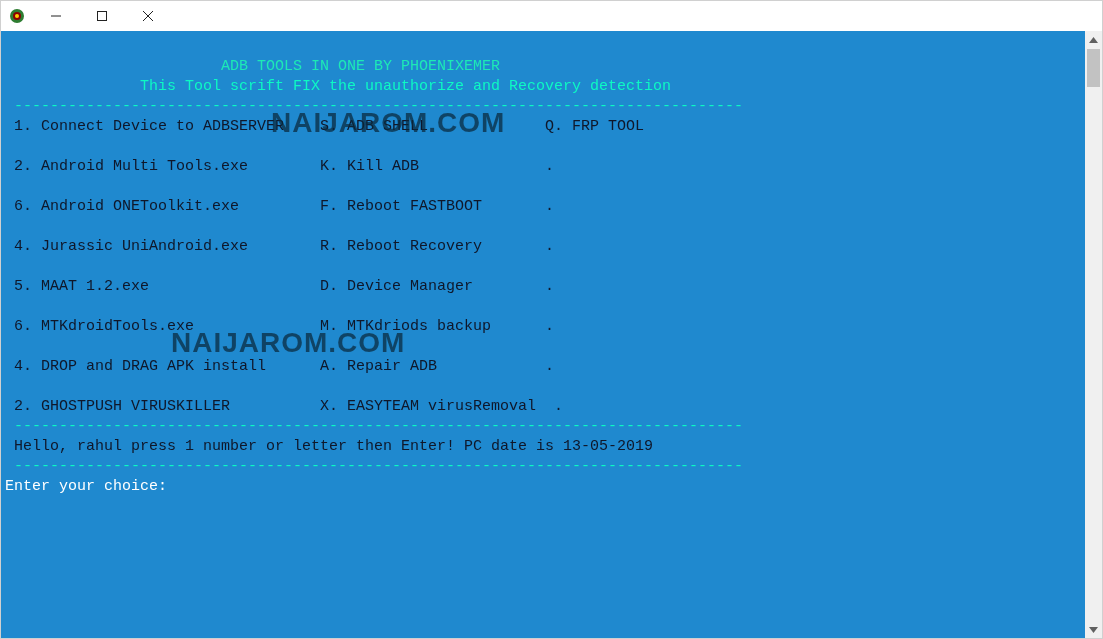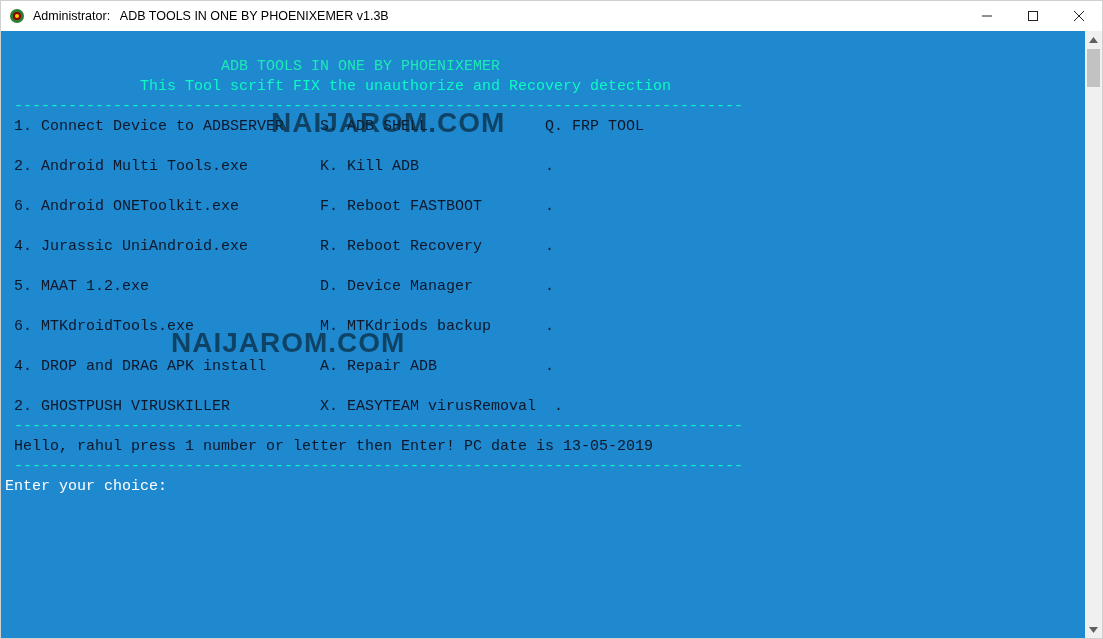--- a/index.html
+++ b/index.html
@@ -122,21 +122,20 @@
 <div class="window">
 
   <div class="titlebar">
     <span class="titlebar-icon">
       <svg width="16" height="16" viewBox="0 0 16 16">
         <circle cx="8" cy="8" r="7" fill="#2e7d32"></circle>
         <circle cx="8" cy="8" r="4" fill="#8b0000"></circle>
         <circle cx="8" cy="8" r="2" fill="#ffcc00"></circle>
       </svg>
     </span>
-    <span class="titlebar-text">Administrator:   ADB TOOLS IN ONE BY PHOENIXEMER v1.3B</span>
     <div class="win-controls">
       <div class="win-btn">
         <svg width="10" height="10">
             <line x1="0" y1="5" x2="10" y2="5" stroke="#222" stroke-width="1"></line>
           </svg>
       </div>
       <div class="win-btn">
         <svg width="10" height="10">
             <rect x="0.5" y="0.5" width="9" height="9" fill="none" stroke="#222" stroke-width="1"></rect>
           </svg>

